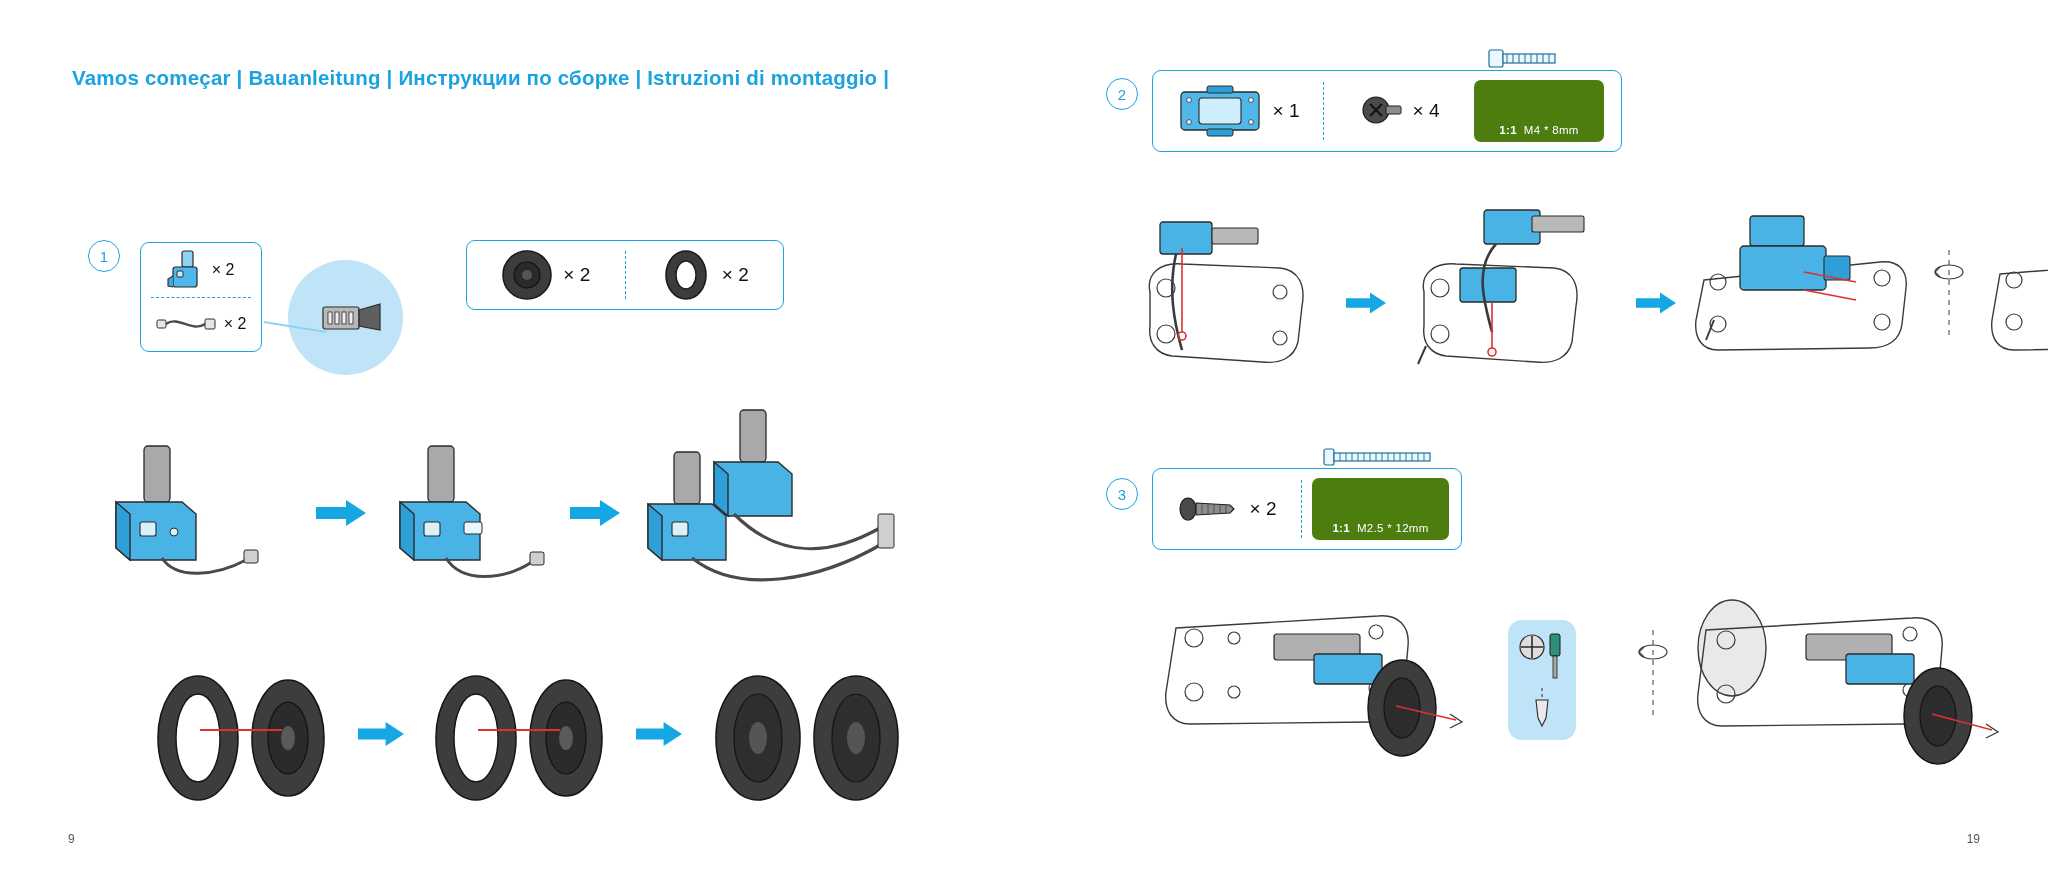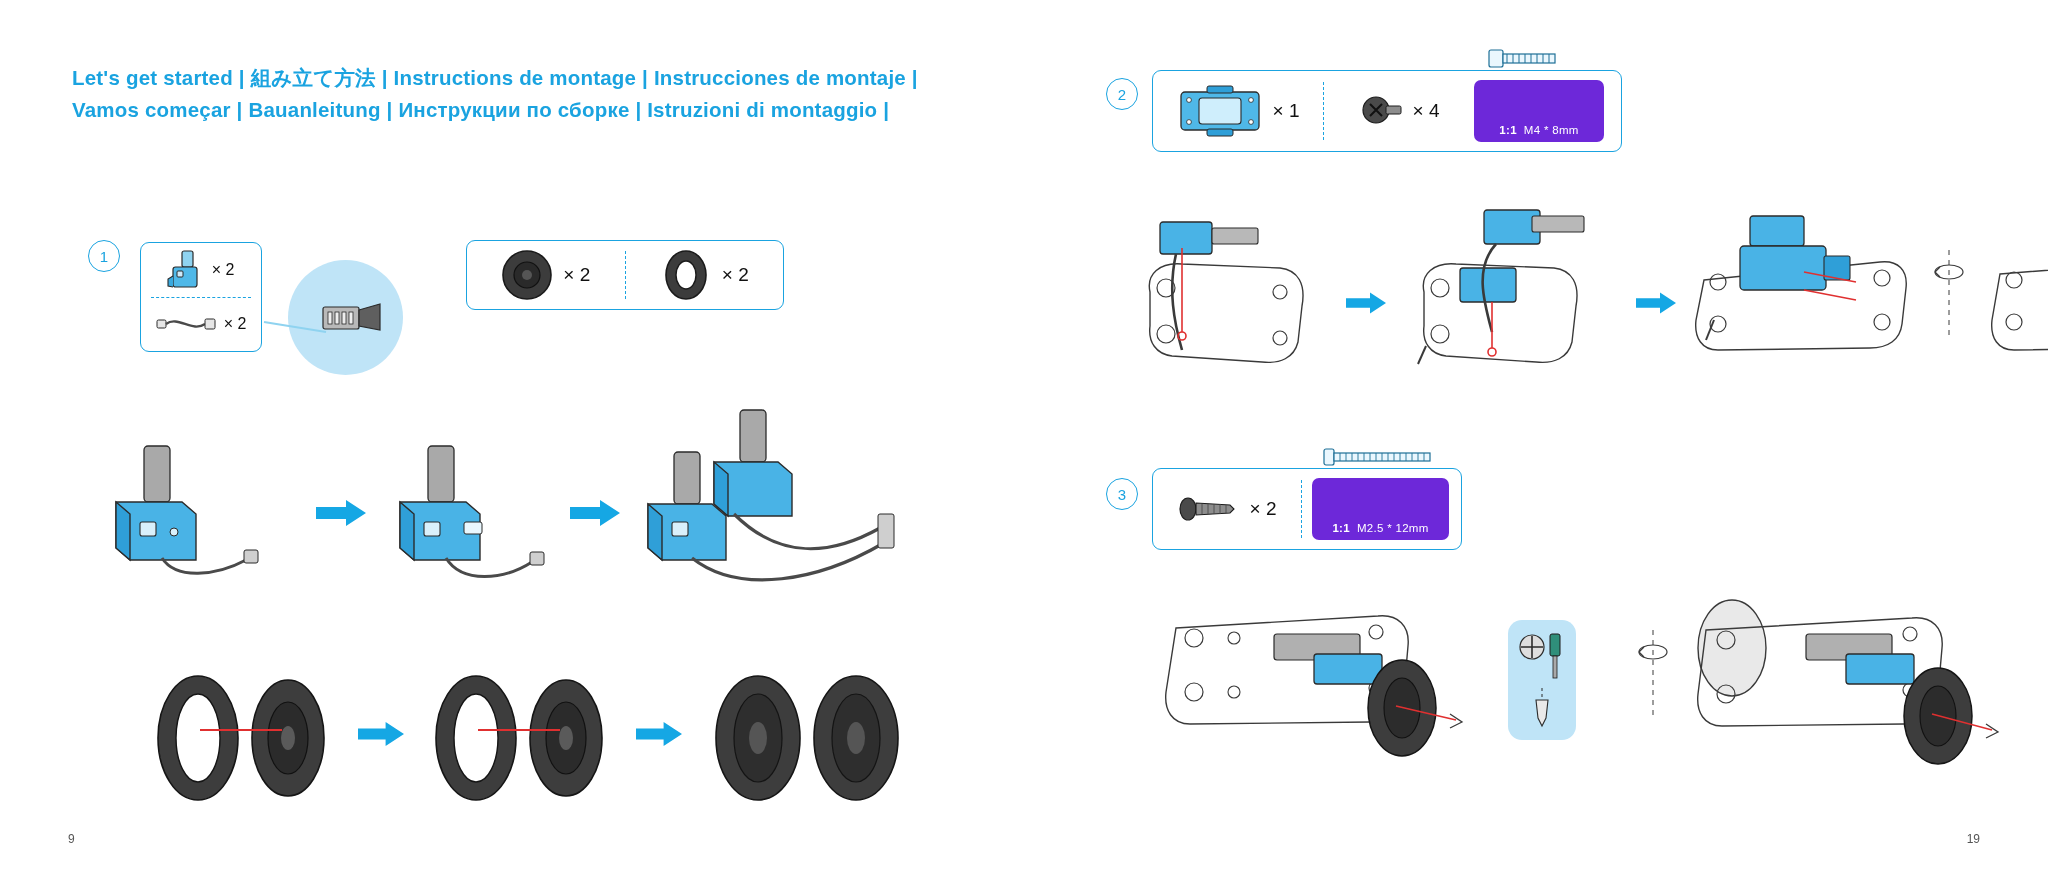--- a/index.html
+++ b/index.html
@@ -90,21 +90,21 @@
   }
   .qty {
     font-size: 19px;
     color: #111;
     white-space: nowrap;
   }
   .qty-sm { font-size: 16px; }
 
   
   .scale-chip {
-    background: #6d28d9;
+    background: #4d7c0f;
     border-radius: 7px;
     color: #fff;
     position: relative;
     display: flex;
     flex-direction: column;
     justify-content: flex-end;
     align-items: center;
     box-sizing: border-box;
     gap: 48px;
   }
@@ -135,21 +135,20 @@
   }
 </style>
 </head>
 <body>
 
 <div class="spread">
 
   <div class="page page-left">
 
     <div class="headline">
-      <span class="ln">Let's get started | 組み立て方法 | Instructions de montage | Instrucciones de montaje |</span>
       <span class="ln">Vamos começar | Bauanleitung | Инструкции по сборке | Istruzioni di montaggio |</span>
     </div>
 
     <div class="step-num" style="left:88px; top:240px;">1</div>
 
     <div class="parts-box" style="left:140px; top:242px; width:122px; height:110px; flex-direction:column; align-items:stretch;">
       <div style="flex:1; display:flex; align-items:center; justify-content:center; gap:8px;">
         <span class="art" style="position:relative;">
           <svg width="36" height="44" viewBox="0 0 36 44">
             <rect x="14" y="3" width="11" height="16" rx="2" fill="#8fd3f0" stroke="#2b2b2b" stroke-width="1.2"></rect>

